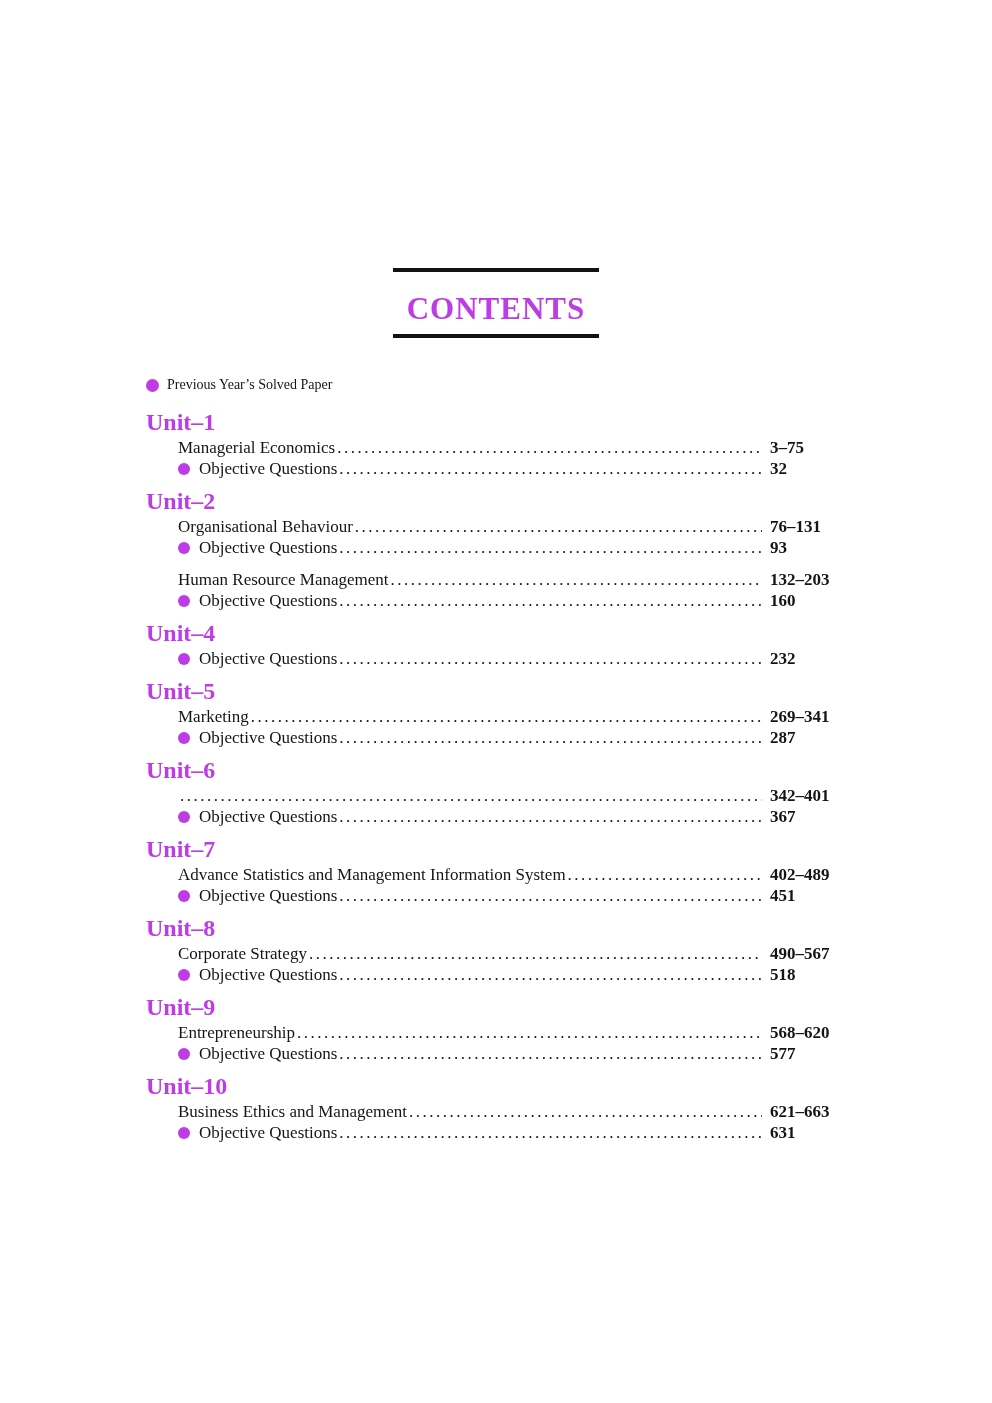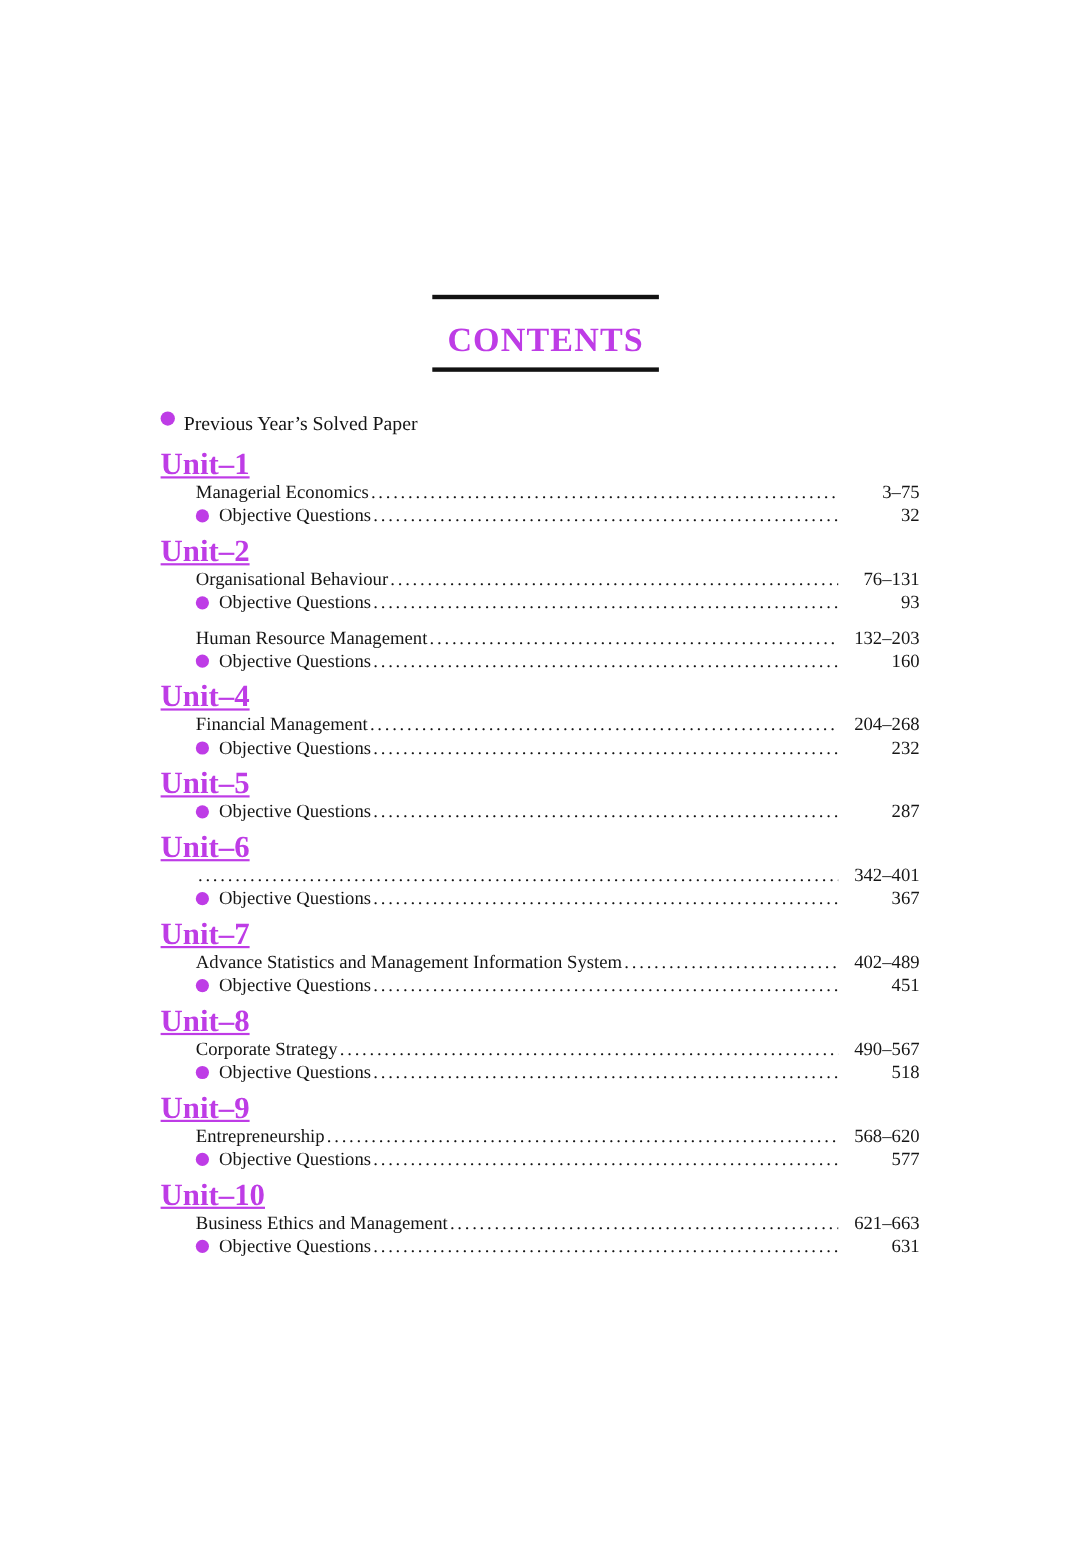--- a/index.html
+++ b/index.html
@@ -38,45 +38,45 @@
   }
 
   
   .content {
     margin-left: 146px;
     margin-right: 156px; 
   }
 
   .intro {
     margin-top: 36px;
-    font-size: 18px;
+    font-size: 14px;
     line-height: 22px;
     display: flex;
+    align-items: center;
   }
 
   .bullet {
     display: inline-block;
     width: 13px;
     height: 13px;
     border-radius: 50%;
     background: var(--accent);
     flex: 0 0 auto;
   }
   .intro .bullet { margin-right: 8px; }
 
   .unit { margin-top: 11px; }
   .unit:first-of-type { margin-top: 15px; }
 
   .unit-heading {
-    font-size: 28px;
+    font-size: 24px;
     line-height: 23px;
     font-weight: bold;
     color: var(--accent);
     margin-bottom: 3px;
-    text-decoration: underline;
   }
 
   .row {
     display: flex;
     align-items: baseline;
     font-size: 17px;
     line-height: 21px;
     padding-left: 32px;
   }
   .row .bullet {
@@ -95,22 +95,23 @@
     color: var(--text);
   }
   .leader::after {
     content: "...................................................................................................................................................................................";
     letter-spacing: 2.5px;
     font-size: 17px;
   }
   .pages {
     flex: 0 0 auto;
     min-width: 66px;
-    text-align: right;
+    text-align: left;
     white-space: nowrap;
+    font-weight: bold;
   }
 </style>
 </head>
 <body>
 
 <div class="title-wrap">
   <div class="title-box">
     <div class="page-title">CONTENTS</div>
   </div>
 </div>
@@ -163,35 +164,35 @@
       <span class="bullet"></span>
       <span class="row-title">Objective Questions</span>
       <span class="leader"></span>
       <span class="pages">160</span>
     </div>
   </section>
 
   <section class="unit">
     <h2 class="unit-heading">Unit–4</h2>
     <div class="row">
-      <span class="row-title">Financial Management</span>
-      <span class="leader"></span>
-      <span class="pages">204–268</span>
-    </div>
-    <div class="row">
       <span class="bullet"></span>
       <span class="row-title">Objective Questions</span>
       <span class="leader"></span>
       <span class="pages">232</span>
     </div>
   </section>
 
   <section class="unit">
     <h2 class="unit-heading">Unit–5</h2>
     <div class="row">
+      <span class="row-title">Marketing</span>
+      <span class="leader"></span>
+      <span class="pages">269–341</span>
+    </div>
+    <div class="row">
       <span class="bullet"></span>
       <span class="row-title">Objective Questions</span>
       <span class="leader"></span>
       <span class="pages">287</span>
     </div>
   </section>
 
   <section class="unit">
     <h2 class="unit-heading">Unit–6</h2>
     <div class="row">

